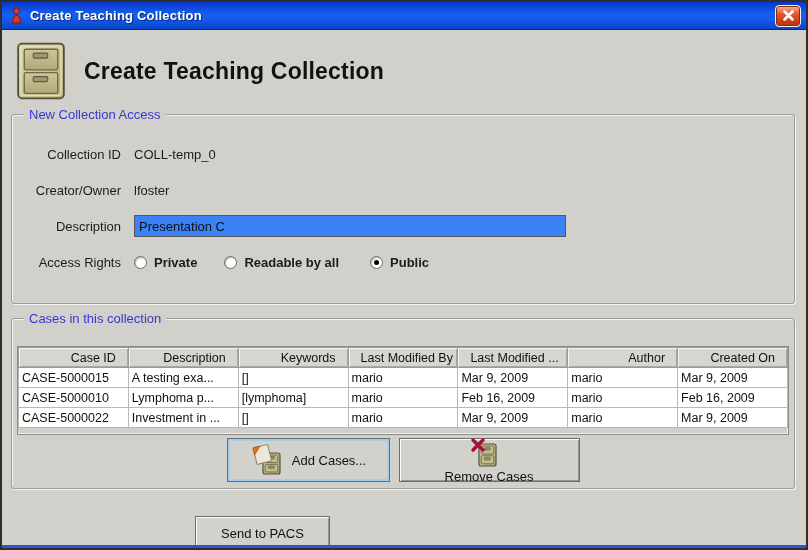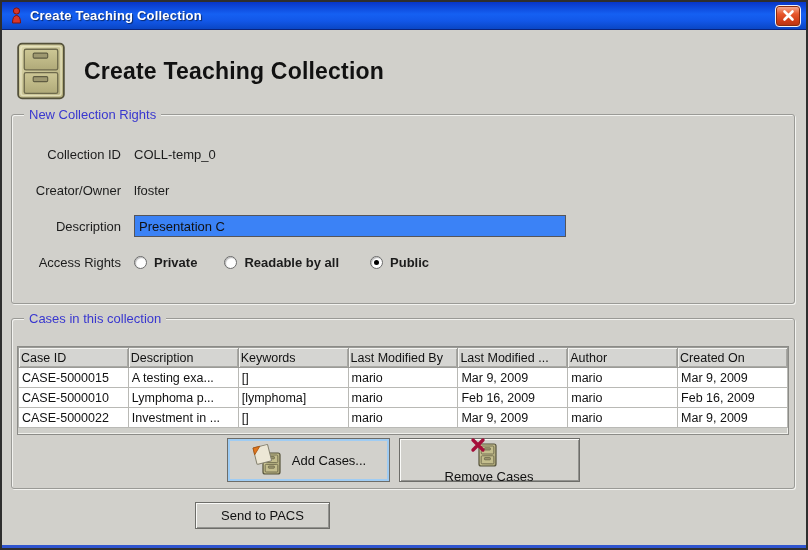--- a/index.html
+++ b/index.html
@@ -73,43 +73,43 @@
   
   .scrollpane{
     position:absolute; top:27px; left:5px; right:5px; height:89px;
     border:1px solid #8b8b87; background:#cfcfca;
     box-shadow:inset -1px -1px 0 #f0f0ec;
     overflow:hidden;
   }
   table.cases{ width:100%; border-collapse:collapse; table-layout:fixed; }
   table.cases th{
     height:20px; font-size:12.5px; font-weight:normal; color:#111;
-    background:#d5d5d2; text-align:left; overflow:hidden; white-space:nowrap;
+    background:#d5d5d2; text-align:right; overflow:hidden; white-space:nowrap;
     border:1px solid #9b9b97;
     box-shadow:inset 1px 1px 0 #f4f4f1, inset -1px -1px 0 #a8a8a4;
-    padding:0 2px;
+    padding:0 12px;
   }
   table.cases td{
     height:20px; font-size:12.5px; color:#111; background:#fff;
     border:1px solid #b9b9b5; padding:0 3px; overflow:hidden; white-space:nowrap;
   }
 
   
   .btn{
     background:#d2d1cc; border:1px solid #6d6d69; color:#111;
     box-shadow:inset 1px 1px 0 #fafaf8, inset -1px -1px 0 #93938f;
     font-family:"Liberation Sans", sans-serif; font-size:13px;
     display:inline-flex; align-items:center; justify-content:center; cursor:pointer;
   }
   .case-buttons{ position:absolute; left:0; right:0; bottom:6px; display:flex; justify-content:center; gap:9px; }
   .btn-add{ width:163px; height:44px; box-shadow:inset 0 0 0 2px #9fccf3; }
   .btn-remove{ width:181px; height:44px;flex-direction:column; }
   .btn-icon{ margin-right:8px; display:inline-flex; }
   .footer{ position:absolute; top:487px; left:0; right:0; bottom:0; }
-  .btn-send{ position:absolute; left:193px; top:13px; width:135px; height:27px; }
+  .btn-send{ position:absolute; left:193px; top:27px; width:135px; height:35px; }
   .btn-cancel{ position:absolute; left:512px; top:13px; width:91px; height:27px; }
 </style>
 </head>
 <body>
 
 <div class="window">
 
   <div class="titlebar">
     <span style="display:inline-flex;">
       <svg width="13" height="17" viewBox="0 0 13 17">
@@ -143,21 +143,21 @@
         <rect x="7" y="6.5" width="30" height="18.5" rx="1.5" fill="url(#drw)" stroke="#6e6a4c" stroke-width="1.2"></rect>
         <rect x="15" y="10" width="13" height="4.5" rx="1" fill="#9e9870" stroke="#5f5c42" stroke-width="1"></rect>
         <rect x="7" y="27.5" width="30" height="18.5" rx="1.5" fill="url(#drw)" stroke="#6e6a4c" stroke-width="1.2"></rect>
         <rect x="15" y="31" width="13" height="4.5" rx="1" fill="#9e9870" stroke="#5f5c42" stroke-width="1"></rect>
       </svg>
     </span>
     <span class="header-title">Create Teaching Collection</span>
   </div>
 
   <div class="groupbox group-details">
-    <span class="legend">New Collection Rights</span>
+    <span class="legend">New Collection Access</span>
     <div class="form">
       <span class="form-label">Collection ID</span>
       <span class="form-value">COLL-temp_0</span>
 
       <span class="form-label">Creator/Owner</span>
       <span class="form-value">lfoster</span>
 
       <span class="form-label">Description</span>
       <span class="form-value">
         <input class="text-input" type="text" value="Presentation C" style="">

